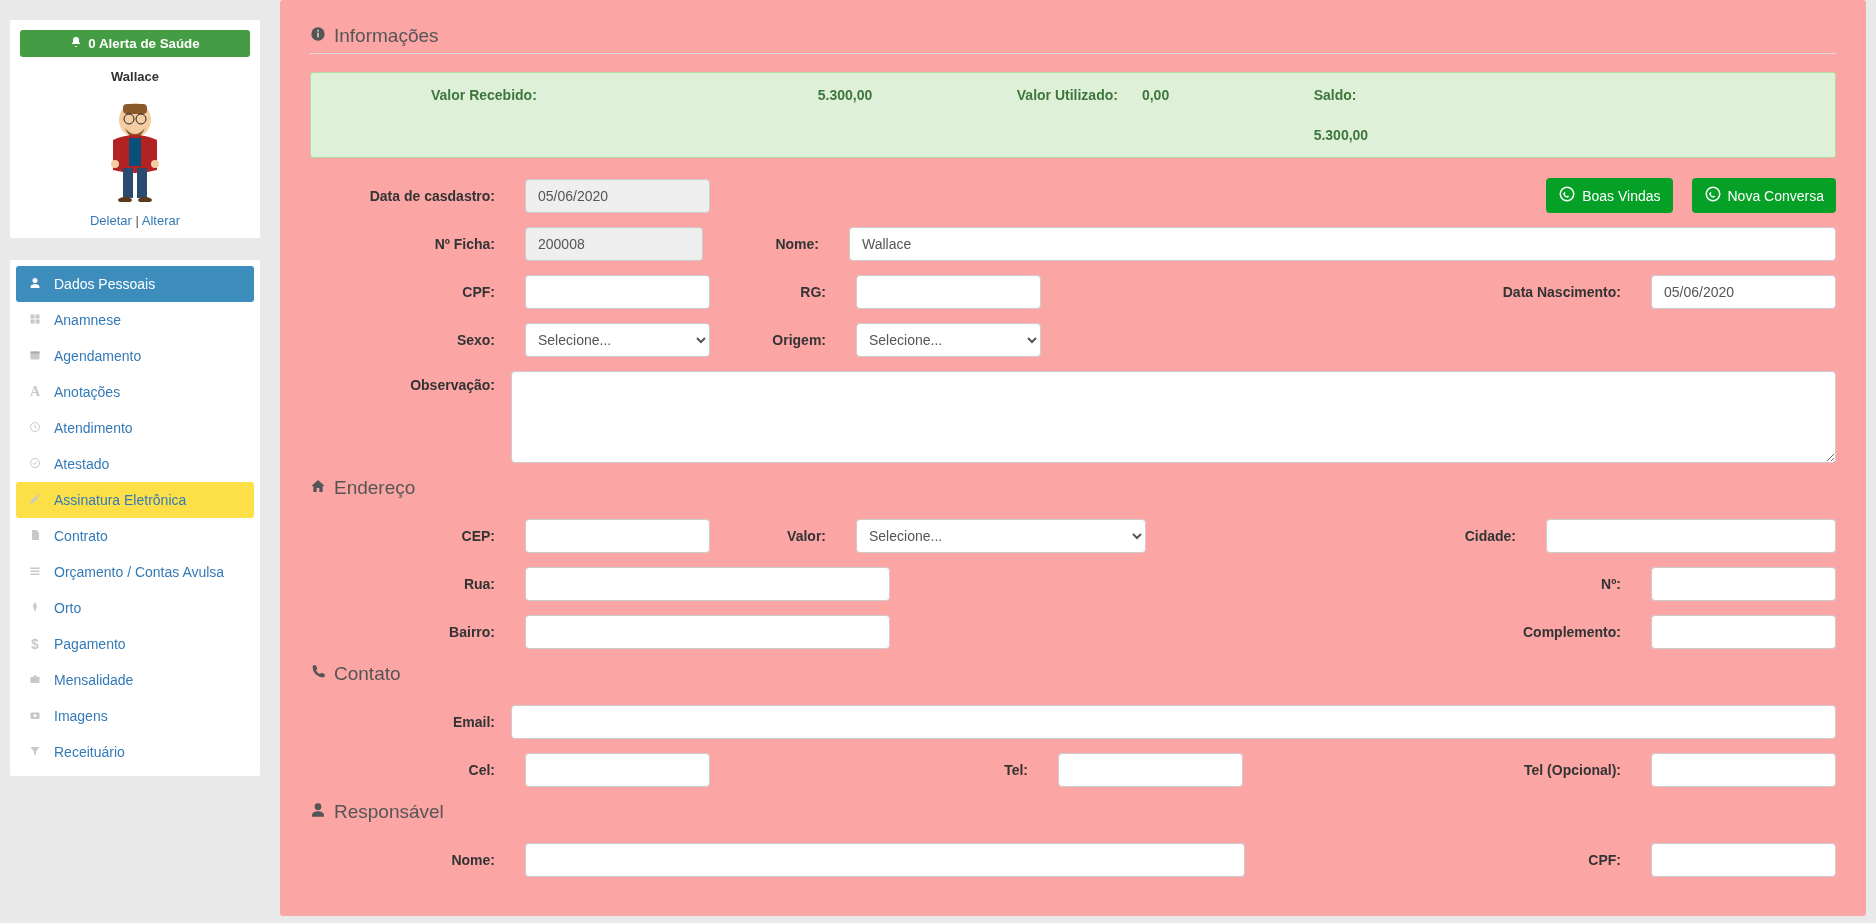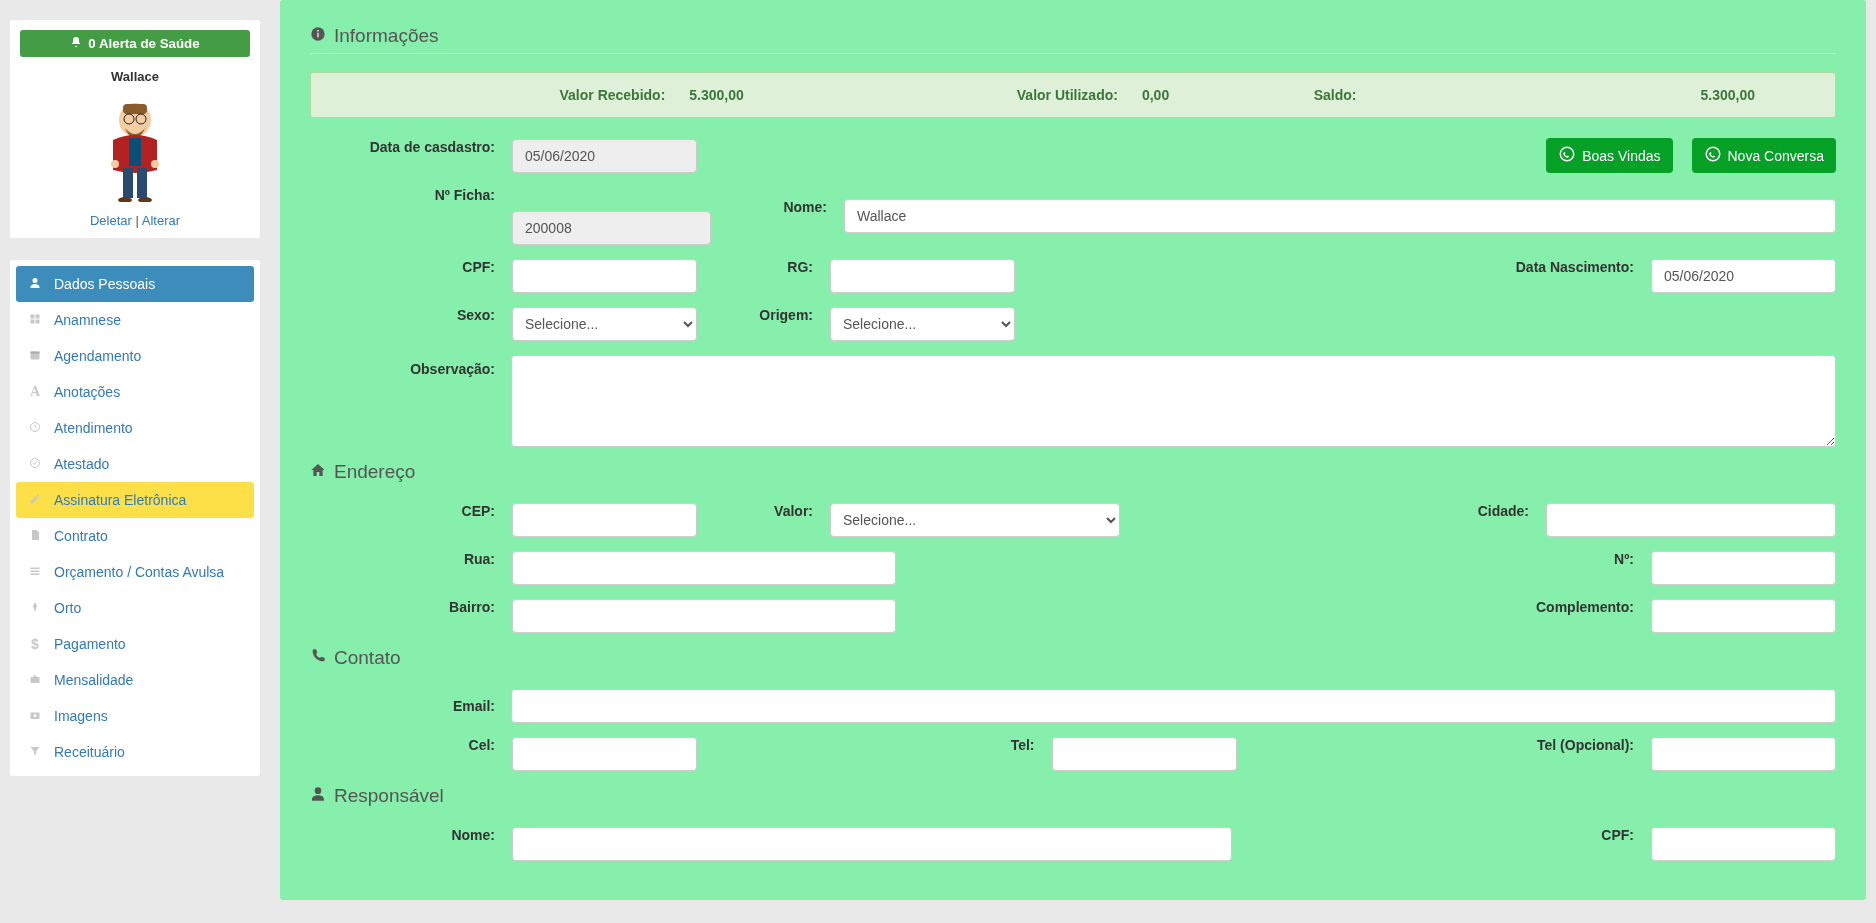--- a/index.html
+++ b/index.html
@@ -85,21 +85,21 @@
     text-align: right;
   }
   .nav-item.active .nav-icon { color: #fff; }
   .nav-item.highlight {
     background: #fde047;
     color: #337ab7;
   }
   
   .main {
     flex: 1;
-    background: #86efac;
+    background: #fca5a5;
     border-radius: 3px;
     padding: 25px 30px;
     min-height: 900px;
   }
   .section-header {
     display: flex;
     align-items: center;
     gap: 8px;
     color: #555;
     font-size: 19px;
@@ -118,32 +118,32 @@
     font-weight: 700;
     margin-bottom: 20px;
     font-size: 14px;
   }
   .balance-bar .seg {
     flex: 1;
     display: flex;
     justify-content: center;
     gap: 24px;
   }
-  .balance-bar .seg:last-child { justify-content: space-between; padding-right: 60px; }
-  .balance-bar .seg:first-child { justify-content: center; padding-left: 100px; }
+  .balance-bar .seg:last-child { justify-content: flex-end; padding-right: 60px; flex-direction: column; }
+  .balance-bar .seg:first-child { justify-content: space-between; padding-left: 100px; }
   .form-row {
     display: flex;
     align-items: center;
     margin-bottom: 14px;
     gap: 16px;
   }
   .form-group {
     display: flex;
-    align-items: flex-start;
-    gap: 17px;
+    align-items: center;
+    gap: 30px;
   }
   .form-label {
     font-weight: 700;
     color: #333;
     text-align: right;
     font-size: 14px;
   }
   .form-control {
     height: 34px;
     border: 1px solid #ccc;
@@ -359,21 +359,21 @@
                 <path d="M8 14c1 2 3 3 5 3l2-2-2-1-1 1c-1 0-3-2-3-3l1-1-1-2-2 2c0 1 0 2 1 3z" fill="#fff" stroke="none"></path>
               </svg></span>
           <span>Nova Conversa</span>
         </button>
       </div>
     </div>
 
     <div class="form-row">
       <div class="form-group">
         <label class="form-label" style="width:185px">Nº Ficha:</label>
-        <input class="form-control" style="width: 199px; margin-top: 24px;" readonly="" value="200008">
+        <input class="form-control" style="width: 178px;" readonly="" value="200008">
       </div>
       <div class="form-group" style="flex:1">
         <label class="form-label" style="width:100px">Nome:</label>
         <input class="form-control" style="flex: 1 1 0%;" value="Wallace">
       </div>
     </div>
 
     <div class="form-row">
       <div class="form-group">
         <label class="form-label" style="width:185px">CPF:</label>

